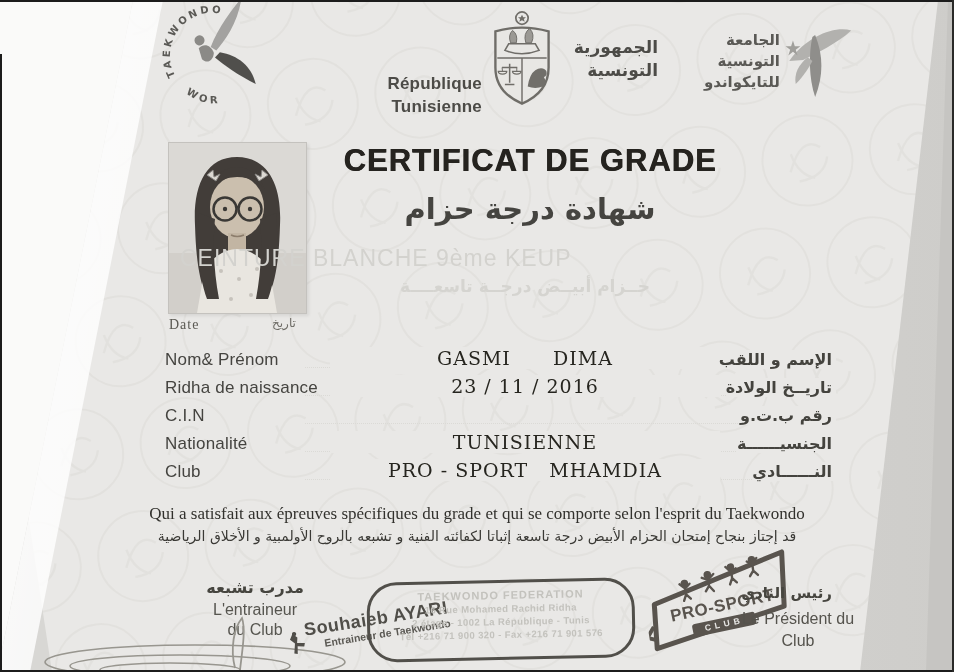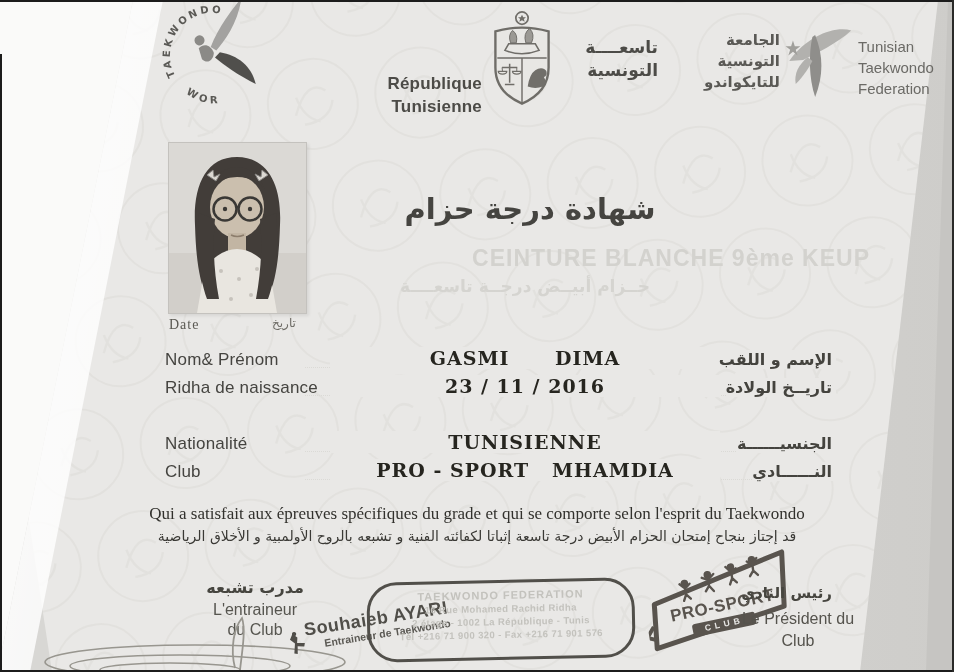--- a/index.html
+++ b/index.html
@@ -37,29 +37,29 @@
   
   #photo{left:168px;top:142px;width:137px;height:170px;border:1px solid #c4c2be;
          box-shadow:2px 2px 3px rgba(0,0,0,.08);}
   .date-fr{left:169px;top:317px;font-family:"Liberation Serif","DejaVu Serif",serif;
            font-size:14px;color:#5a5852;letter-spacing:1px;}
   .date-ar{left:272px;top:316px;font-size:12px;color:#6e6c66;}
   
   .title-fr{left:230px;top:143px;width:600px;text-align:center;font-size:31px;font-weight:800;
             color:#25231f;letter-spacing:1px;text-shadow:.6px 0 0 #25231f;}
   .title-ar{left:230px;top:176px;width:600px;text-align:center;font-size:29px;font-weight:bold;color:#454440;margin-top:16px;}
-  .belt-fr{left:180px;top:245px;width:690px;text-align:right;font-size:23px;font-weight:bold;
+  .belt-fr{left:180px;top:245px;width:690px;text-align:left;font-size:23px;font-weight:normal;
            color:#d3d2ce;letter-spacing:1px;}
   .belt-ar{left:180px;top:276px;width:690px;text-align:center;font-size:17px;font-weight:bold;color:#d5d4d0;}
   
   .row{position:absolute;left:0;width:954px;height:26px;}
   .f-fr{position:absolute;left:165px;top:0;font-size:17px;color:#454440;letter-spacing:.2px;}
   .f-dots{position:absolute;left:305px;right:122px;top:17px;border-bottom:1.5px dotted #dbdad6;}
   .f-val{position:absolute;left:330px;top:-3px;width:390px;text-align:center;
-         font-family:"DejaVu Serif","Liberation Serif",serif;font-weight:bold;font-size:19px;
+         font-family:"DejaVu Serif","Liberation Serif",serif;font-weight:normal;font-size:19px;
          color:#26251f;letter-spacing:1px;white-space:pre;background:#e9e8e6;}
   .f-ar{position:absolute;right:118px;top:0;font-size:16px;font-weight:bold;color:#44433e;
         background:#e9e8e6;padding-right:4px;}
   
   .stmt-fr{left:0;top:504px;width:954px;text-align:center;
            font-family:"Liberation Serif","DejaVu Serif",serif;font-size:17px;color:#32312d;}
   .stmt-ar{left:0;top:528px;width:954px;text-align:center;font-size:14px;font-weight:normal;color:#3a3935;}
   
   .tr-ar{left:150px;top:578px;width:210px;text-align:center;font-size:16px;font-weight:bold;color:#46453f;}
   .tr-fr1{left:150px;top:601px;width:210px;text-align:center;font-size:16px;color:#56554f;}
@@ -271,42 +271,37 @@
       <path d="M14,52 L66,52 M40,52 L40,99" stroke="#6f6d68" stroke-width="1.5"></path>
       <path d="M22,44 Q40,51 58,44 L54,37 L26,37 Z" fill="none" stroke="#6f6d68" stroke-width="1.6"></path>
       <path d="M28,36 Q25,28 30,23 Q36,27 34,36 Z M44,36 Q41,26 48,21 Q54,27 50,36 Z" fill="#9b9994" stroke="#6f6d68" stroke-width="1"></path>
       <path d="M27,58 L27,78 M19,62 L35,62 M22,80 L32,80" stroke="#6f6d68" stroke-width="1.6"></path>
       <path d="M15,66 a4.5,3 0 0 0 9,0 Z M30,66 a4.5,3 0 0 0 9,0 Z" fill="none" stroke="#6f6d68" stroke-width="1.3"></path>
       <path d="M19,62 L19.5,66 M34.5,62 L34.5,66" stroke="#6f6d68" stroke-width="1"></path>
       <path d="M46,82 q2,-13 8,-17 q4,-3 8,-2 q4,1 4,5 q0,3 -3,4 q4,6 -1,10 q-8,3 -16,0 Z" fill="#716f6a"></path>
     </svg>
 
     <div class="abs rep-ar ar">
-      <div>تاسعــــة</div>
+      <div>الجمهورية</div>
       <div>التونسية</div>
     </div>
 
     <div class="abs fed-ar ar">
       <div>الجامعة</div>
       <div>التونسية</div>
       <div>للتايكواندو</div>
     </div>
 
     <svg id="fed-logo" class="abs" width="74" height="88" viewBox="0 0 80 90">
       <path d="M10,46 C30,18 60,8 77,13 C62,27 40,37 25,45 Z" fill="#b2b1ae"></path>
       <path d="M38,18 C47,40 47,62 38,85 C31,64 31,38 35,20 Z" fill="#8f8e8b"></path>
       <path d="M30,42 C20,50 15,60 17,71 C26,62 32,52 35,46 Z" fill="#b2b1ae"></path>
       <polygon points="14,24 16,30 22,30 17,34 19,40 14,36 9,40 11,34 6,30 12,30" fill="#a09f9b"></polygon>
     </svg>
 
-    <div class="abs fed-en">
-      <div>Tunisian</div>
-      <div>Taekwondo</div>
-      <div>Federation</div>
-    </div>
 
     <svg id="photo" class="abs" viewBox="0 0 137 170">
       <rect width="137" height="170" fill="#dbd9d5"></rect>
       <rect y="110" width="137" height="60" fill="#d2cfca"></rect>
       <path d="M68,14 C36,14 24,44 26,82 C27,116 30,136 38,156 L99,156 C107,136 110,116 111,82 C113,44 100,14 68,14 Z" fill="#423d39"></path>
       <ellipse cx="68" cy="64" rx="27" ry="31" fill="#cbbfae"></ellipse>
       <path d="M40,46 Q50,24 68,24 Q86,24 96,46 Q84,34 68,34 Q52,34 40,46 Z" fill="#423d39"></path>
       <rect x="59" y="90" width="18" height="18" fill="#c2b5a3"></rect>
       <path d="M28,170 L36,124 Q52,106 68,106 Q84,106 100,124 L108,170 Z" fill="#e9e6e0"></path>
       <g fill="#c7c3bc">
@@ -325,35 +320,42 @@
       <path d="M67,64 L70,64" stroke="#3a3835" stroke-width="2.5"></path>
       <circle cx="56" cy="66" r="2.2" fill="#3a3835"></circle>
         <circle cx="81" cy="66" r="2.2" fill="#3a3835"></circle>
       <path d="M62,92 Q68,95 75,92" stroke="#8d7e6d" stroke-width="1.6" fill="none"></path>
       <path d="M38,32 l6,-5 l1,7 l6,-3 l-4,7 Z" fill="#dcd9d3" stroke="#8a8885" stroke-width="1"></path>
       <path d="M99,32 l-6,-5 l-1,7 l-6,-3 l4,7 Z" fill="#dcd9d3" stroke="#8a8885" stroke-width="1"></path>
     </svg>
     <div class="abs date-fr">Date</div>
     <div class="abs date-ar ar">تاريخ</div>
 
+    <div class="abs title-fr">CERTIFICAT DE GRADE</div>
     <div class="abs title-ar ar">شهادة درجة حزام</div>
     <div class="abs belt-fr">CEINTURE BLANCHE 9ème KEUP</div>
     <div class="abs belt-ar ar">حــزام أبيــض درجــة تاسعــــة</div>
 
     <div class="row" style="top:350px">
       <span class="f-dots"></span>
       <span class="f-fr">Nom&amp; Prénom</span>
       <span class="f-val">GASMI      DIMA</span>
       <span class="f-ar ar">الإسم و اللقب</span>
     </div>
     <div class="row" style="top:378px">
       <span class="f-dots"></span>
       <span class="f-fr">Ridha de naissance</span>
       <span class="f-val">23 / 11 / 2016</span>
       <span class="f-ar ar">تاريــخ الولادة</span>
+    </div>
+    <div class="row" style="top:406px">
+      <span class="f-dots"></span>
+      <span class="f-fr">C.I.N</span>
+      <span class="f-val"></span>
+      <span class="f-ar ar">رقم ب.ت.و</span>
     </div>
     <div class="row" style="top:434px">
       <span class="f-dots"></span>
       <span class="f-fr">Nationalité</span>
       <span class="f-val">TUNISIENNE</span>
       <span class="f-ar ar">الجنسيــــــة</span>
     </div>
     <div class="row" style="top:462px">
       <span class="f-dots"></span>
       <span class="f-fr">Club</span>

